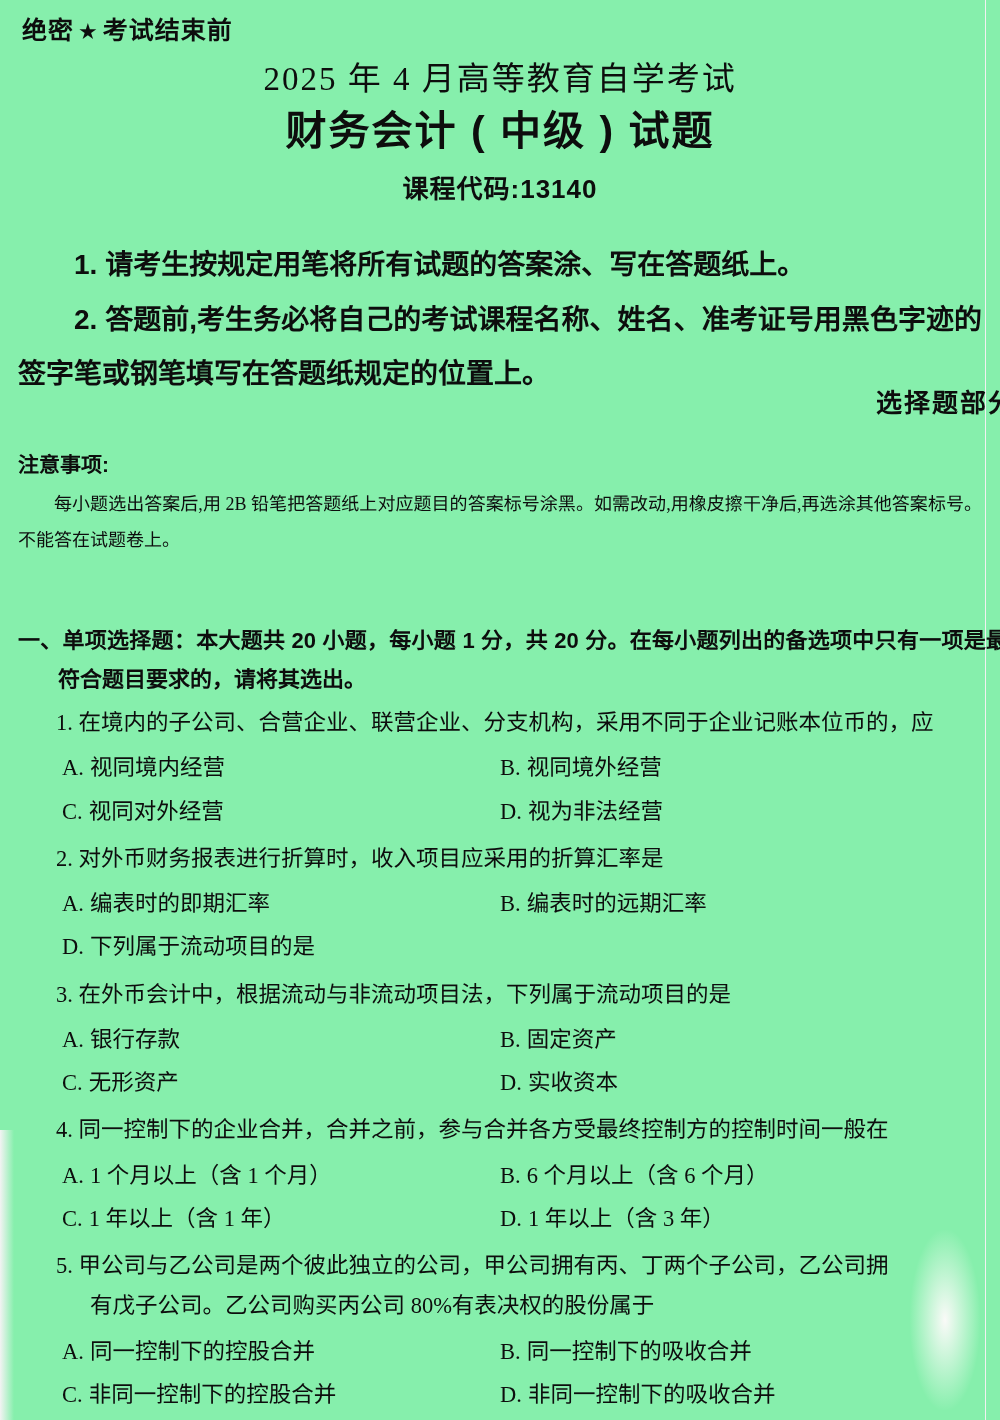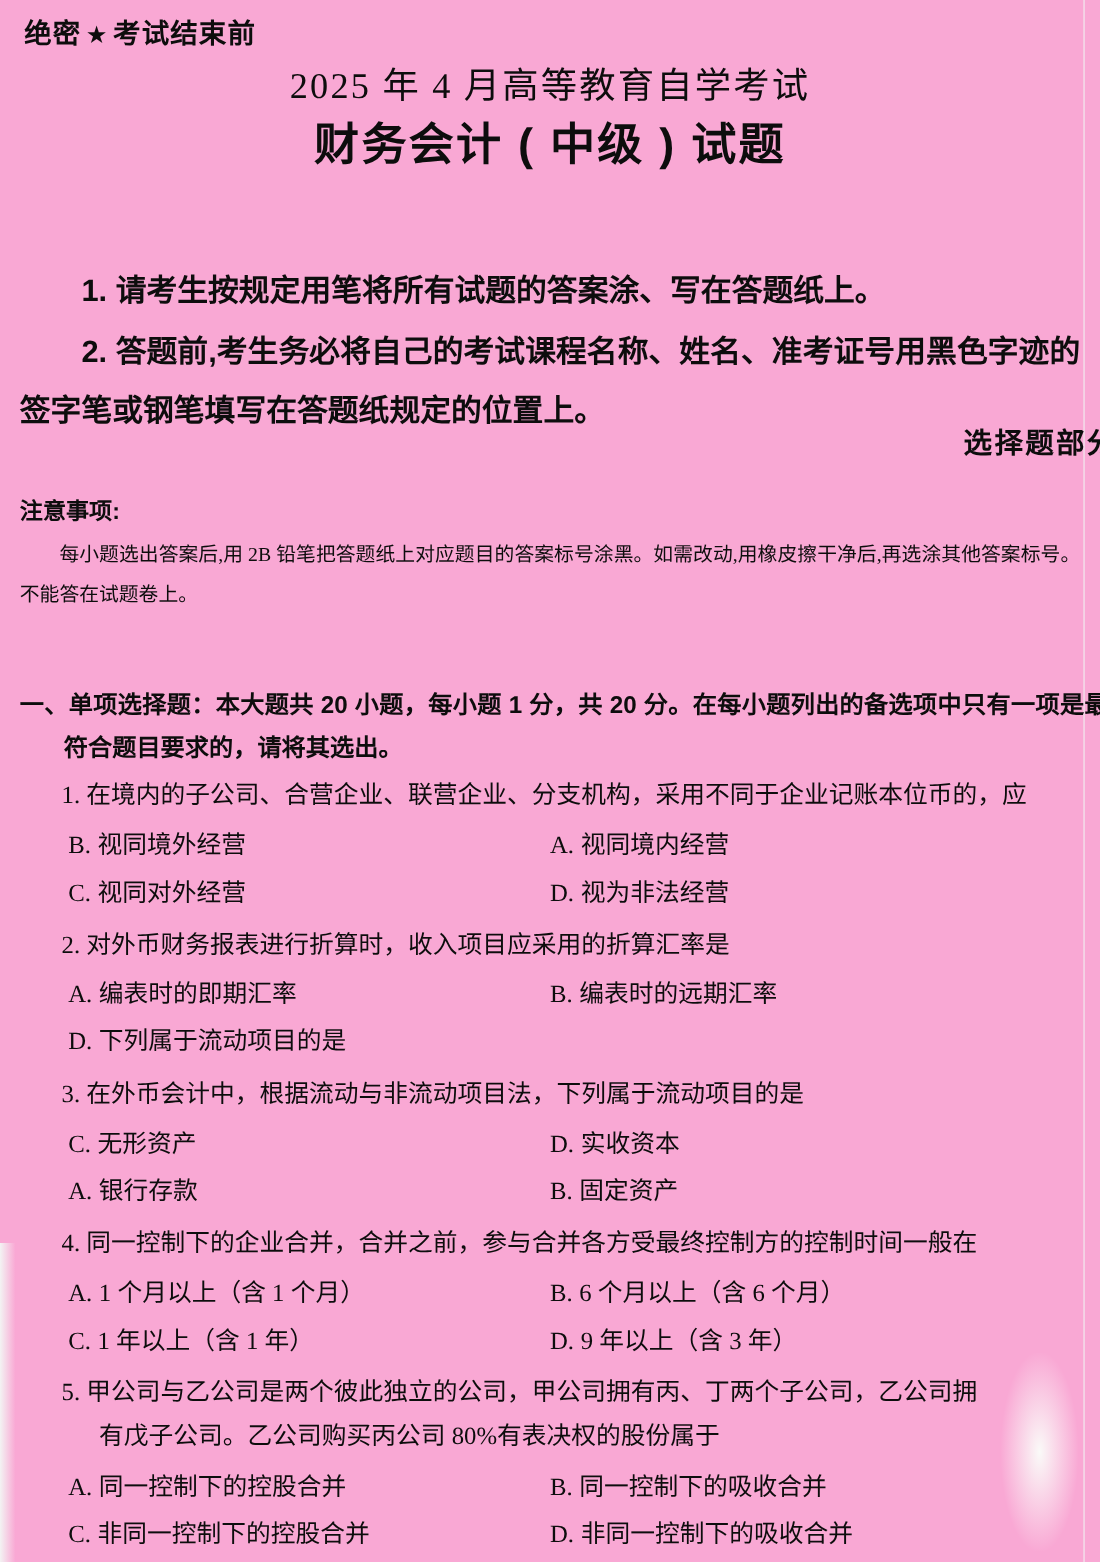--- a/index.html
+++ b/index.html
@@ -6,21 +6,21 @@
   html, body {
     margin: 0;
     padding: 0;
     background: #ffffff;
   }
   .page {
     position: relative;
     width: 1000px;
     height: 1420px;
     margin: 0 auto;
-    background: #f9a8d4;
+    background: #86efac;
     color: #0d0d0d;
     font-family: "Liberation Serif", "DejaVu Serif", serif;
     overflow: hidden;
     box-sizing: border-box;
   }
   
   .scan-edge-line {
     position: absolute;
     top: 0;
     right: 14px;
@@ -200,42 +200,43 @@
   <div class="scan-smudge"></div>
   <div class="scan-smudge-2"></div>
 
   <div class="secret-line">
     <span>绝密</span><span class="star">★</span><span>考试结束前</span>
   </div>
 
   <div class="title-block">
     <div class="title-main">2025 年 4 月高等教育自学考试</div>
     <div class="title-sub">财务会计 ( 中级 ) 试题</div>
+    <div class="title-code">课程代码:13140</div>
   </div>
 
   <div class="pre-notes">
     <p>1. 请考生按规定用笔将所有试题的答案涂、写在答题纸上。</p>
     <p>2. 答题前,考生务必将自己的考试课程名称、姓名、准考证号用黑色字迹的签字笔或钢笔填写在答题纸规定的位置上。</p>
   </div>
 
   <div class="section-title">选择题部分</div>
 
   <div class="notice-label">注意事项:</div>
   <div class="notice-body">
     <p>每小题选出答案后,用 2B 铅笔把答题纸上对应题目的答案标号涂黑。如需改动,用橡皮擦干净后,再选涂其他答案标号。不能答在试题卷上。</p>
   </div>
 
   <div class="group-heading">一、单项选择题：本大题共 20 小题，每小题 1 分，共 20 分。在每小题列出的备选项中只有一项是最符合题目要求的，请将其选出。</div>
 
   <div class="questions" id="question-list">
       <div class="question">
         <div class="q-stem"><span class="q-num">1. </span><span>在境内的子公司、合营企业、联营企业、分支机构，采用不同于企业记账本位币的，应</span></div>
         <div class="opt-row">
+          <div class="opt"><span class="lab">A.</span><span>视同境内经营</span></div>
           <div class="opt"><span class="lab">B.</span><span>视同境外经营</span></div>
-          <div class="opt"><span class="lab">A.</span><span>视同境内经营</span></div>
         </div>
         <div class="opt-row">
           <div class="opt"><span class="lab">C.</span><span>视同对外经营</span></div>
           <div class="opt"><span class="lab">D.</span><span>视为非法经营</span></div>
         </div>
         <div class="q-gap"></div>
       </div>
       <div class="question">
         <div class="q-stem"><span class="q-num">2. </span><span>对外币财务报表进行折算时，收入项目应采用的折算汇率是</span></div>
         <div class="opt-row">
@@ -243,38 +244,38 @@
           <div class="opt"><span class="lab">B.</span><span>编表时的远期汇率</span></div>
         </div>
         <div class="opt-row">
           <div class="opt"><span class="lab">D.</span><span>下列属于流动项目的是</span></div>
         </div>
         <div class="q-gap"></div>
       </div>
       <div class="question">
         <div class="q-stem"><span class="q-num">3. </span><span>在外币会计中，根据流动与非流动项目法，下列属于流动项目的是</span></div>
         <div class="opt-row">
+          <div class="opt"><span class="lab">A.</span><span>银行存款</span></div>
+          <div class="opt"><span class="lab">B.</span><span>固定资产</span></div>
+        </div>
+        <div class="opt-row">
           <div class="opt"><span class="lab">C.</span><span>无形资产</span></div>
           <div class="opt"><span class="lab">D.</span><span>实收资本</span></div>
         </div>
-        <div class="opt-row">
-          <div class="opt"><span class="lab">A.</span><span>银行存款</span></div>
-          <div class="opt"><span class="lab">B.</span><span>固定资产</span></div>
-        </div>
         <div class="q-gap"></div>
       </div>
       <div class="question">
         <div class="q-stem"><span class="q-num">4. </span><span>同一控制下的企业合并，合并之前，参与合并各方受最终控制方的控制时间一般在</span></div>
         <div class="opt-row">
           <div class="opt"><span class="lab">A.</span><span>1 个月以上（含 1 个月）</span></div>
           <div class="opt"><span class="lab">B.</span><span>6 个月以上（含 6 个月）</span></div>
         </div>
         <div class="opt-row">
           <div class="opt"><span class="lab">C.</span><span>1 年以上（含 1 年）</span></div>
-          <div class="opt"><span class="lab">D.</span><span>9 年以上（含 3 年）</span></div>
+          <div class="opt"><span class="lab">D.</span><span>1 年以上（含 3 年）</span></div>
         </div>
         <div class="q-gap"></div>
       </div>
       <div class="question">
         <div class="q-stem"><span class="q-num">5. </span><span>甲公司与乙公司是两个彼此独立的公司，甲公司拥有丙、丁两个子公司，乙公司拥</span></div>
         <div class="q-cont">有戊子公司。乙公司购买丙公司 80%有表决权的股份属于</div>
         <div class="opt-row">
           <div class="opt"><span class="lab">A.</span><span>同一控制下的控股合并</span></div>
           <div class="opt"><span class="lab">B.</span><span>同一控制下的吸收合并</span></div>
         </div>

